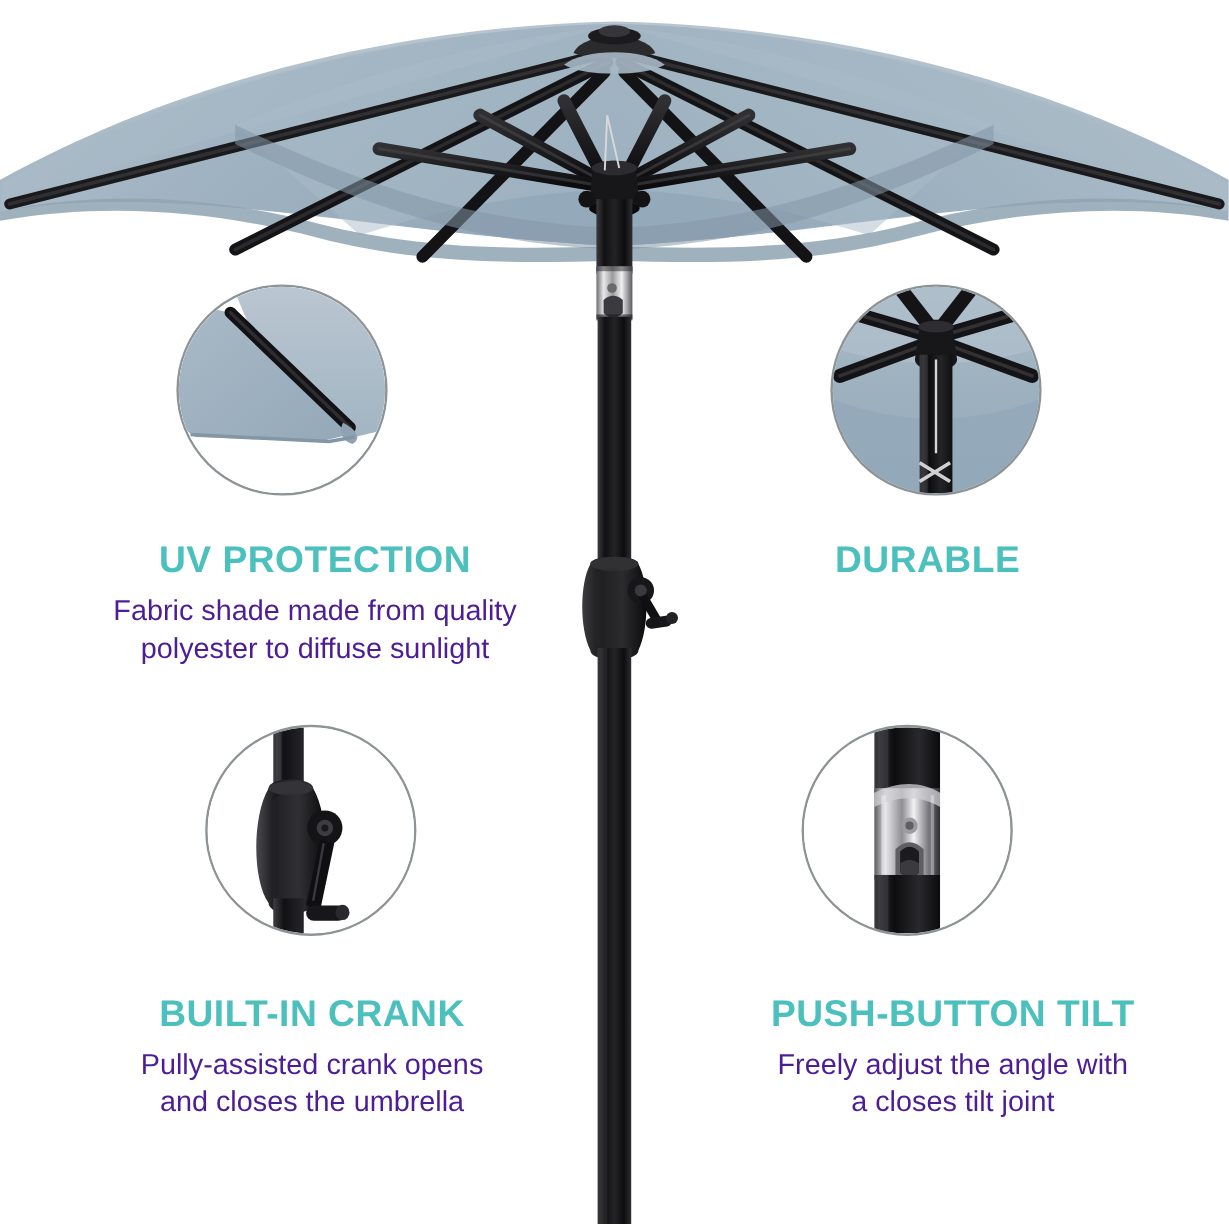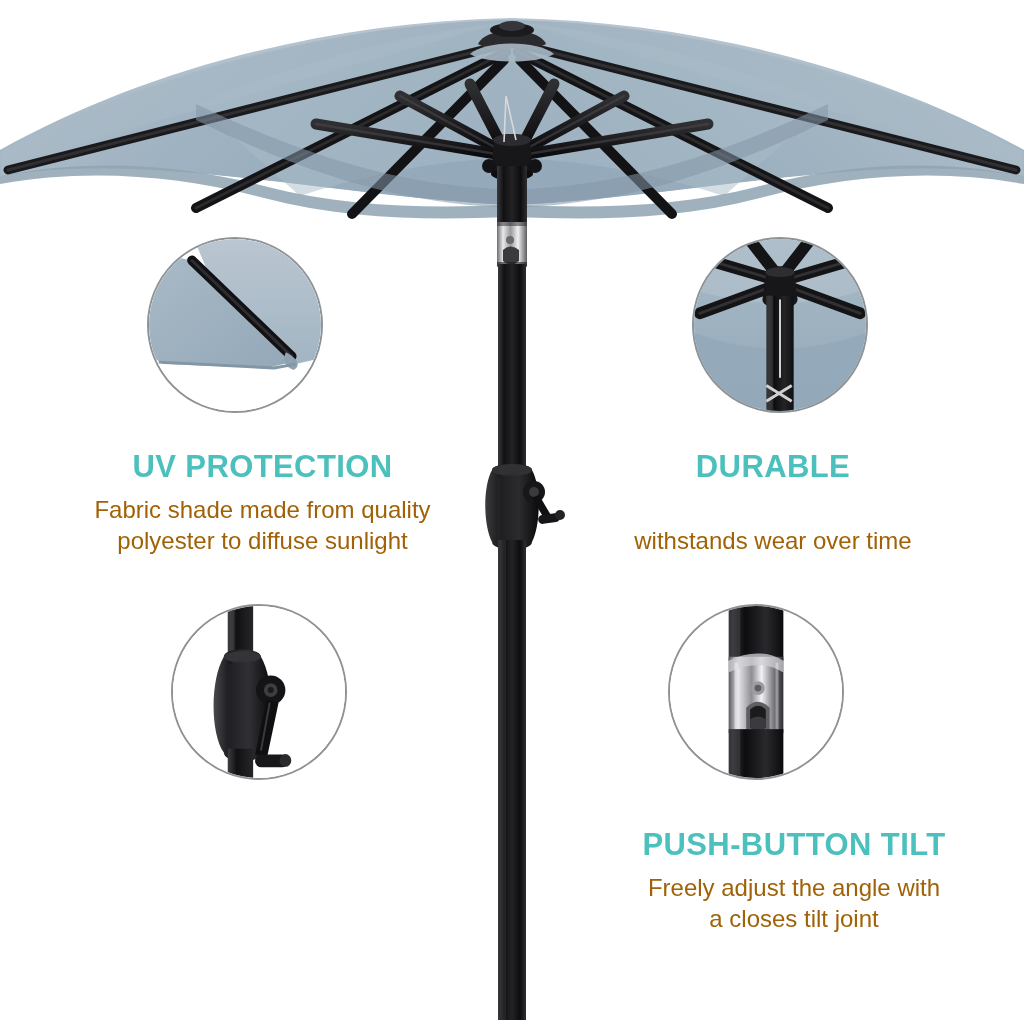--- a/index.html
+++ b/index.html
@@ -37,21 +37,21 @@
   .feature { position:absolute; text-align:center; }
   .feature h2 {
     color:#4cc0bd;
     font-size:31px;
     font-weight:bold;
     letter-spacing:0.4px;
     line-height:1.12;
     white-space:nowrap;
   }
   .feature p {
-    color:#a16207;
+    color:#4c1d95;
     font-size:24px;
     font-weight:400;
     line-height:1.32;
     margin-top:9px;
   }
 
   #feat-uv      { left:10px;  top:450px; width:505px; }
   #feat-durable { left:528px; top:450px; width:490px; }
   #feat-crank   { left:10px;  top:828px; width:500px; }
   #feat-tilt    { left:546px; top:828px; width:496px; }
@@ -397,24 +397,30 @@
     <p>
       <span>Fabric shade made from quality</span><br>
       <span>polyester to diffuse sunlight</span>
     </p>
   </div>
 
   <div class="feature" id="feat-durable">
     <h2>DURABLE</h2>
     <p>
       <br>
-      <span>withstands wear over time</span>
     </p>
   </div>
 
+  <div class="feature" id="feat-crank">
+    <h2>BUILT-IN CRANK</h2>
+    <p>
+      <span>Pully-assisted crank opens</span><br>
+      <span>and closes the umbrella</span>
+    </p>
+  </div>
 
   <div class="feature" id="feat-tilt">
     <h2>PUSH-BUTTON TILT</h2>
     <p>
       <span>Freely adjust the angle with</span><br>
       <span>a closes tilt joint</span>
     </p>
   </div>
 
 </div>

